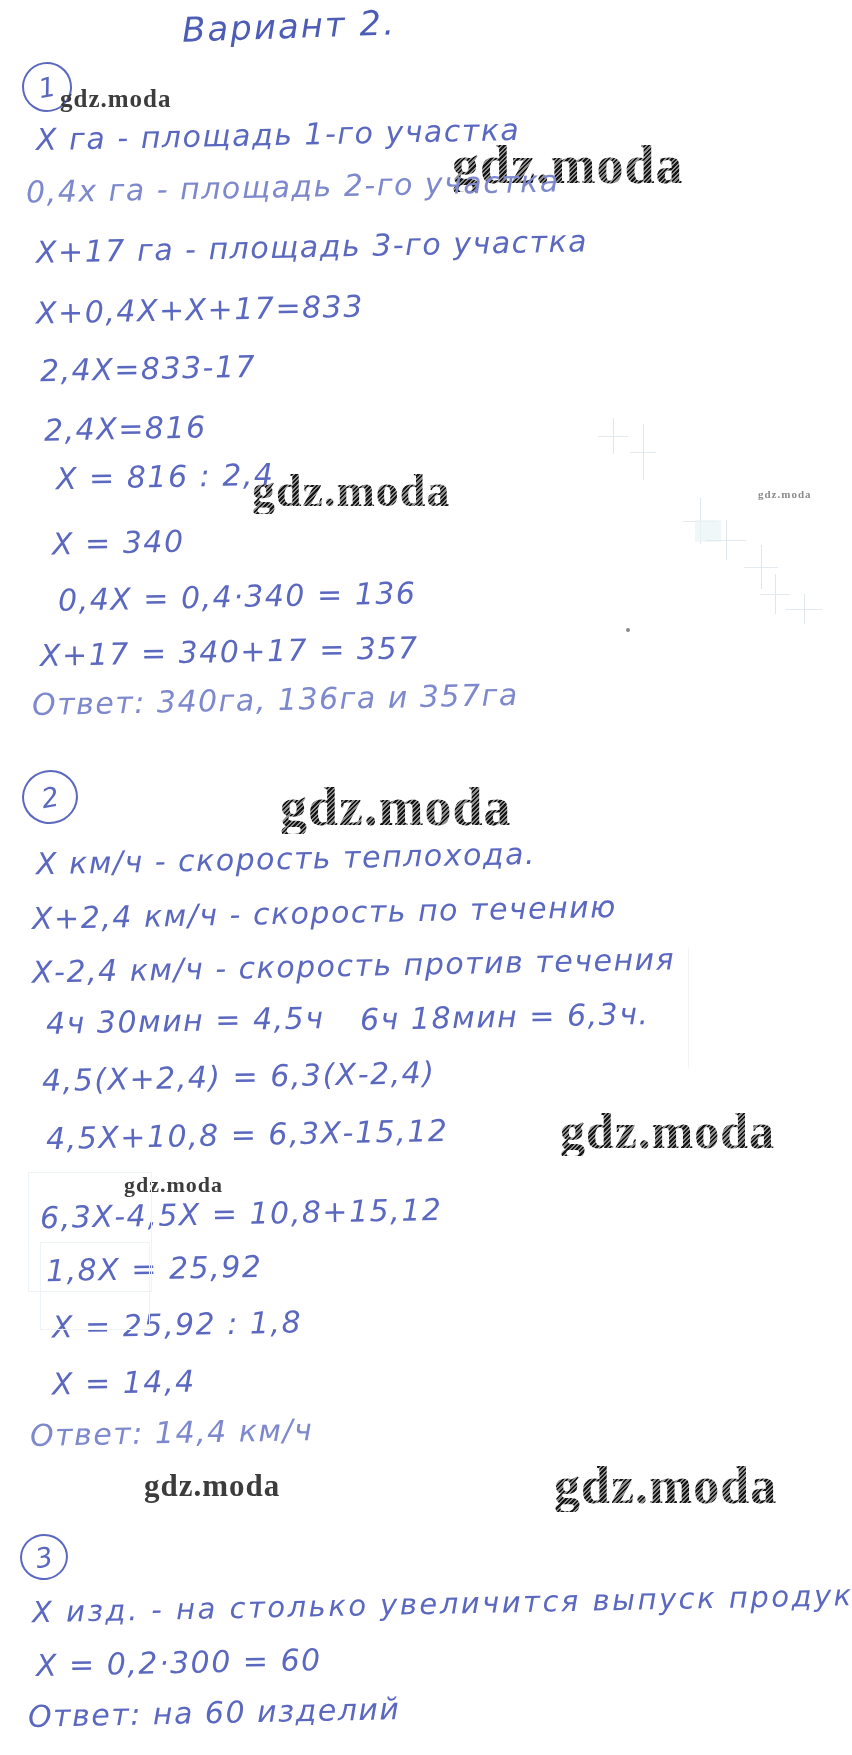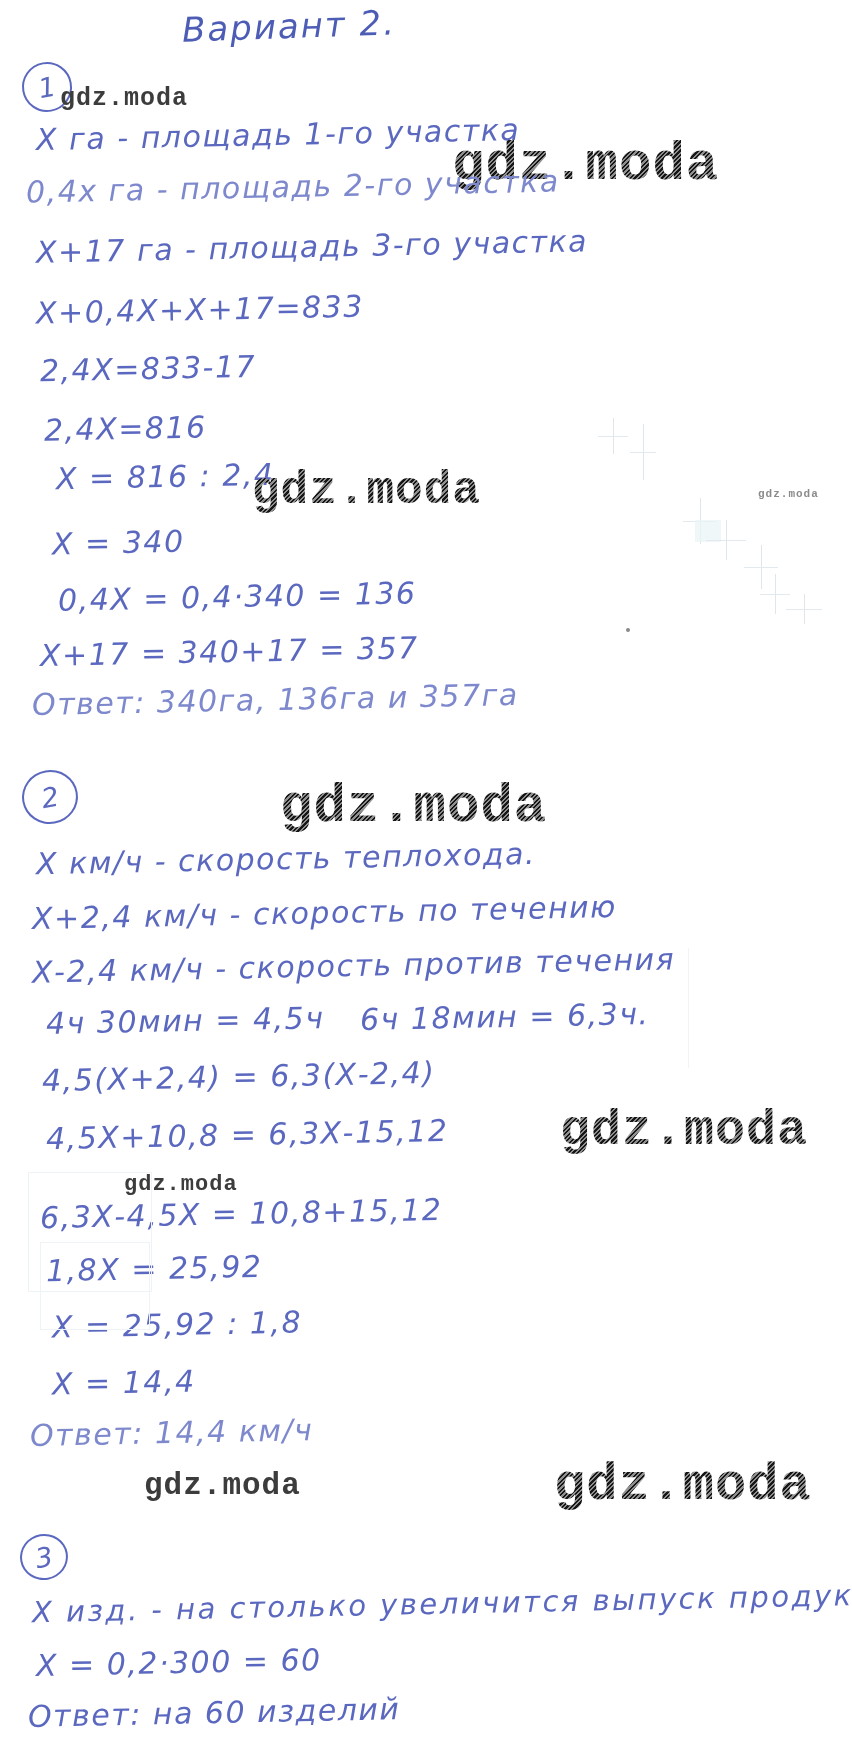--- a/index.html
+++ b/index.html
@@ -8,21 +8,21 @@
   
   .hw{position:absolute;white-space:nowrap;font-style:italic;color:#5b68bf;
       letter-spacing:1.5px;font-size:30px;transform:rotate(-1.2deg);line-height:1.1;}
   .hw.light{color:#7d88cd;}
   .hw.title{font-size:34px;color:#4d5cb5;transform:rotate(-2deg);letter-spacing:2px;}
   
   .circ{position:absolute;border:2px solid #5b68bf;border-radius:50%;
         display:flex;align-items:center;justify-content:center;
         font-style:italic;color:#5b68bf;font-size:27px;transform:rotate(-10deg);}
   
-  .wm{position:absolute;font-family:Liberation Mono, monospace;font-weight:700;
+  .wm{position:absolute;font-family:Liberation Serif, serif;font-weight:700;
       color:#3c3c3c;letter-spacing:1px;white-space:nowrap;line-height:1;}
   .wm.tiny{color:#8b8b8b;font-weight:700;}
   @supports ((-webkit-background-clip:text) or (background-clip:text)){
     .wm.hatch{background:repeating-linear-gradient(135deg,#161616 0 1.6px,#8f8f8f 1.6px 3.2px);
       -webkit-background-clip:text;background-clip:text;
       -webkit-text-fill-color:transparent;color:#3c3c3c;}
   }
   
   .cross{position:absolute;}
   .cross::before{content:"";position:absolute;left:50%;top:0;width:1px;height:100%;background:#dfe7ec;}

